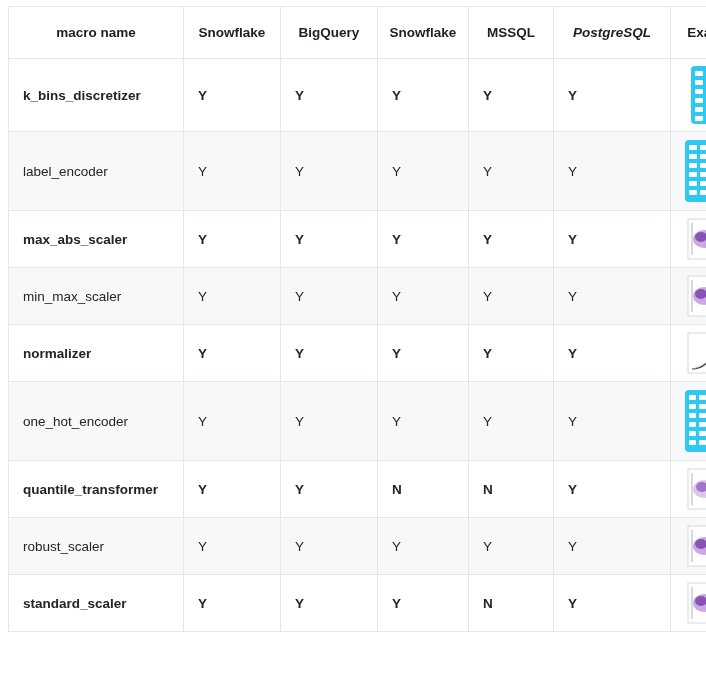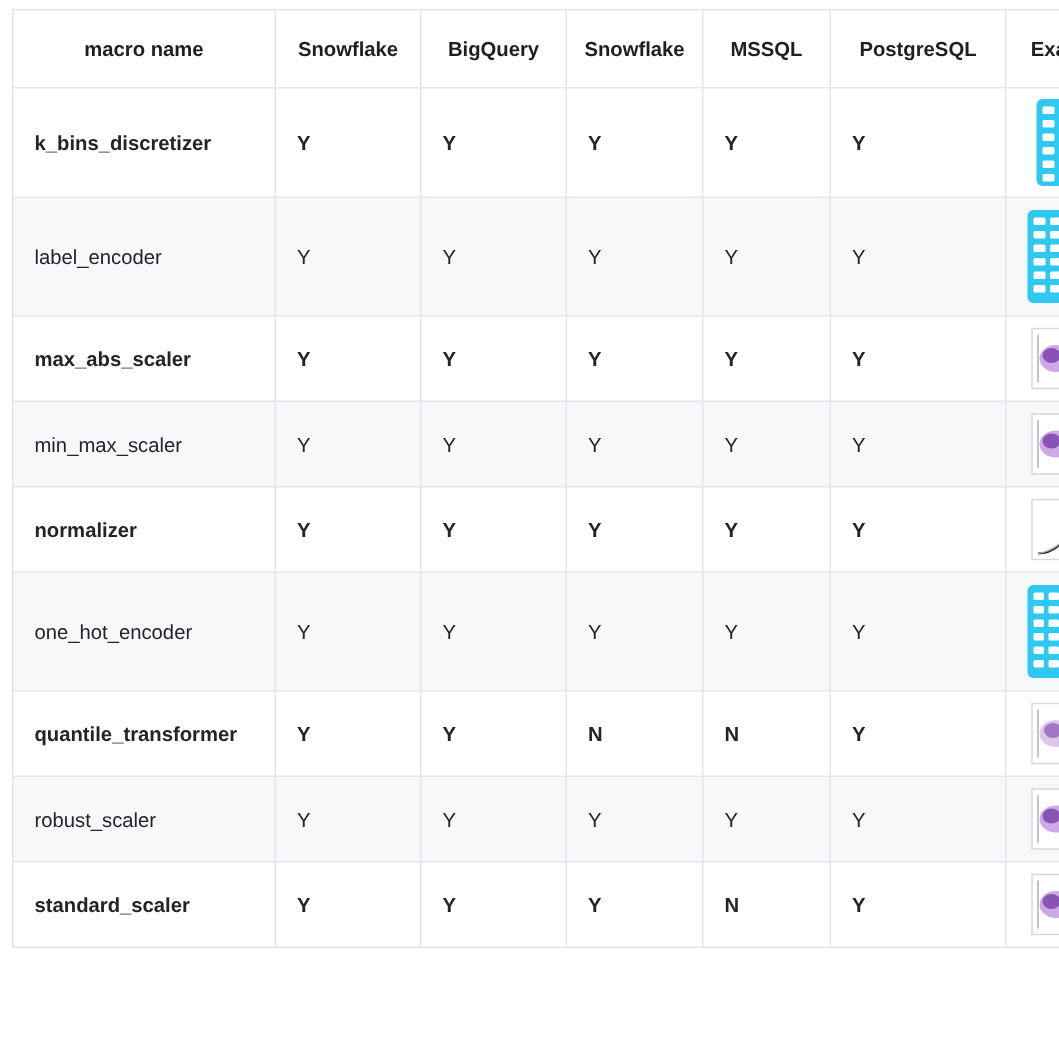--- a/index.html
+++ b/index.html
@@ -33,21 +33,21 @@
     text-align: center;
     padding: 18px 4px;
     font-size: 13.5px;
     color: #1d1f22;
   }
   th.col-macro { width: 166px; }
   th.col-db    { width: 88px; }
   th.col-bq    { width: 88px; margin-left: 40px; }
   th.col-rs    { width: 82px; }
   th.col-ms    { width: 76px; }
-  th.col-pg    { width: 108px; }
+  th.col-pg    { width: 108px; font-style: italic; }
   th.col-ex    { width: 80px; }
 
   td.macro-cell {
     padding: 12px 0 12px 14px;
     text-align: left;
     white-space: nowrap;
     font-size: 13.5px;
   }
   td.flag-cell {
     padding: 12px 0 12px 14px;

